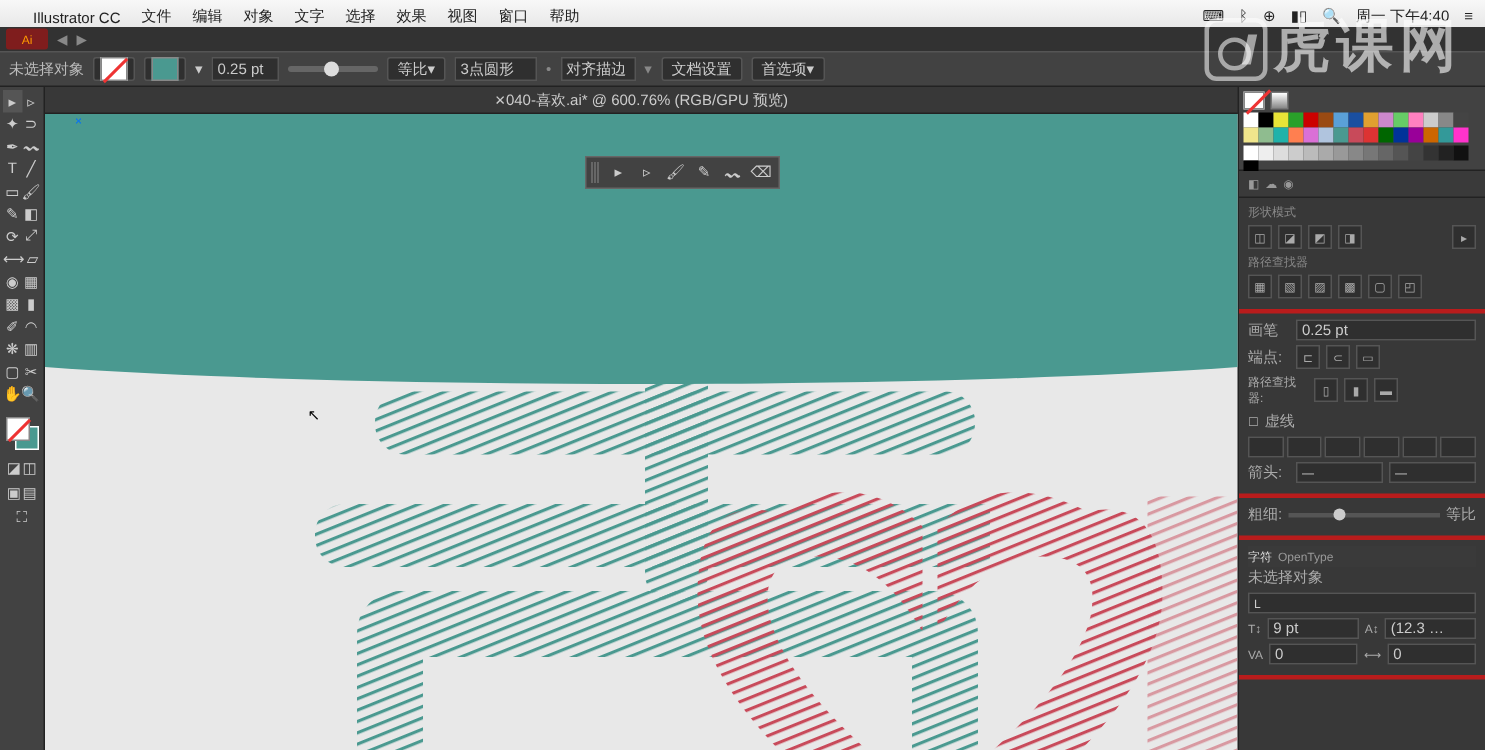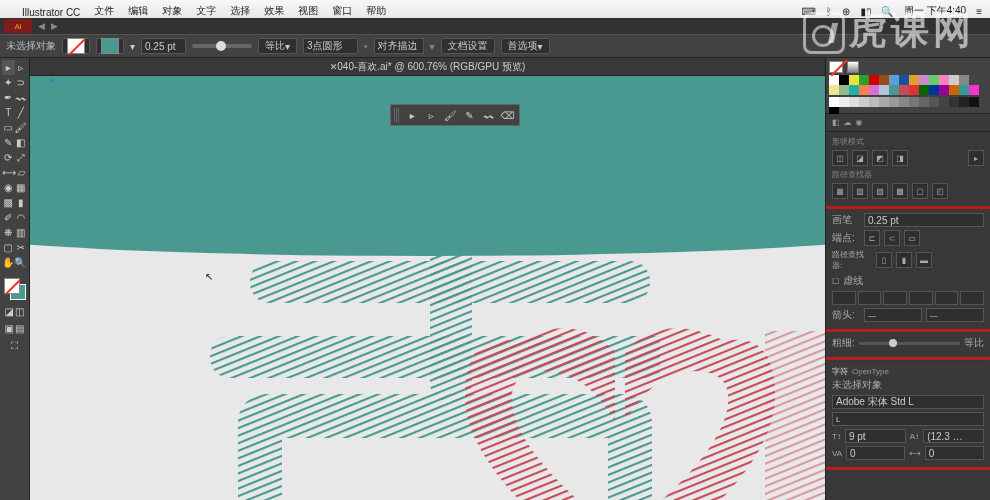--- a/index.html
+++ b/index.html
@@ -372,25 +372,20 @@
 
     <div class="rp-sec">
       <div class="rp-tabs" style="padding:0;height:14px;border:none">
           <span style="color:#ddd">字符</span>
           <span>OpenType</span>
         </div>
       <div class="rp-row">
           <span>未选择对象</span>
         </div>
       <div class="rp-row">
-          <div class="rp-field">
-            <span>Adobe 宋体 Std L</span>
-          </div>
-        </div>
-      <div class="rp-row">
           <div class="rp-field">L</div>
         </div>
       <div class="rp-row">
         <span style="font-size:8px">T↕</span>
           <div class="rp-field" style="width:40px">
             <span>9 pt</span>
           </div>
         <span style="font-size:8px">A↕</span>
           <div class="rp-field" style="width:40px">
             <span>(12.3 …</span>

